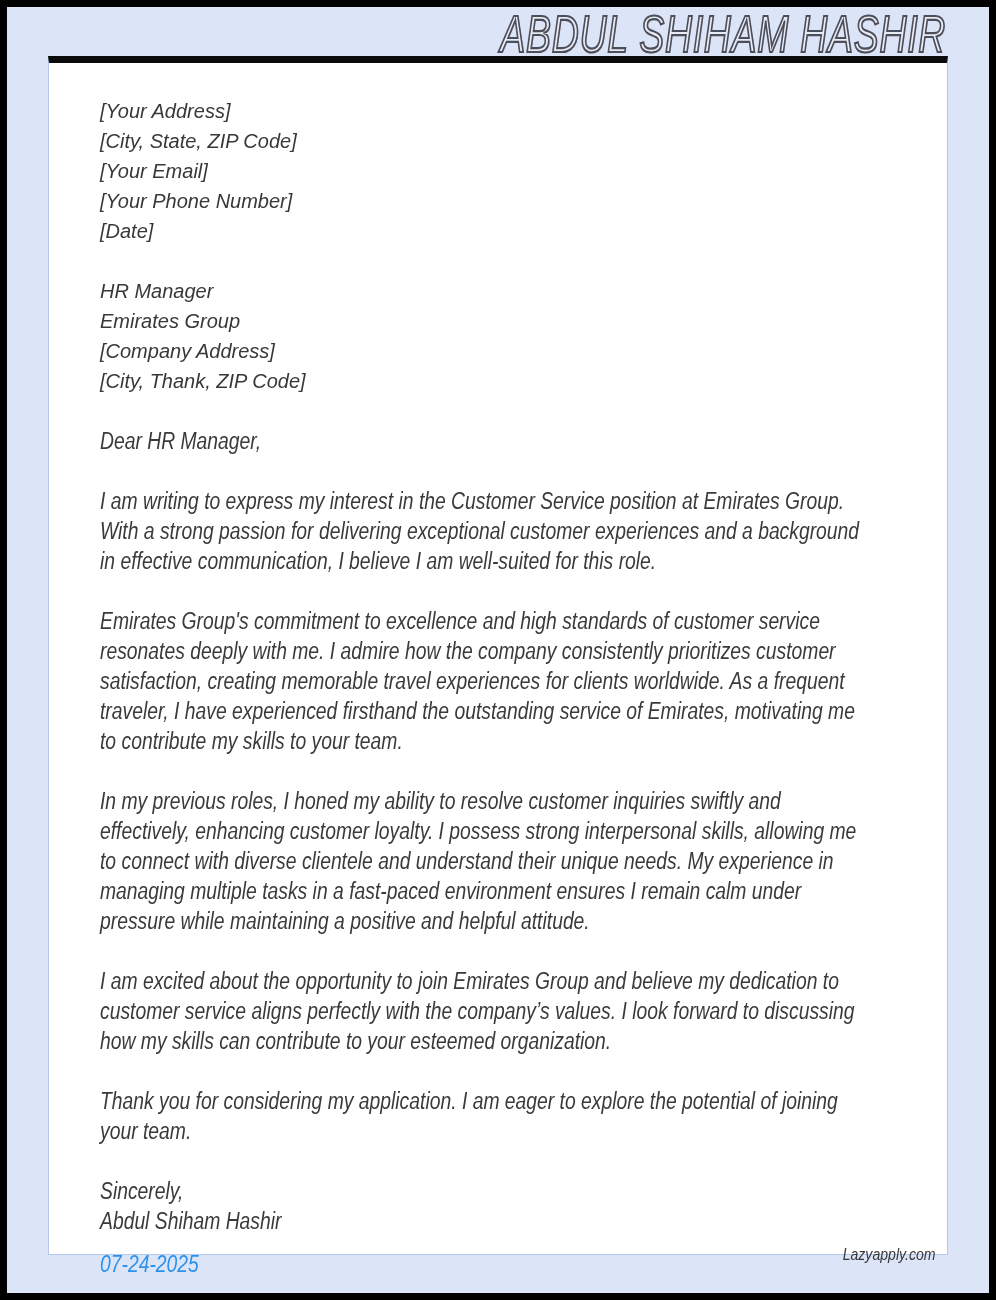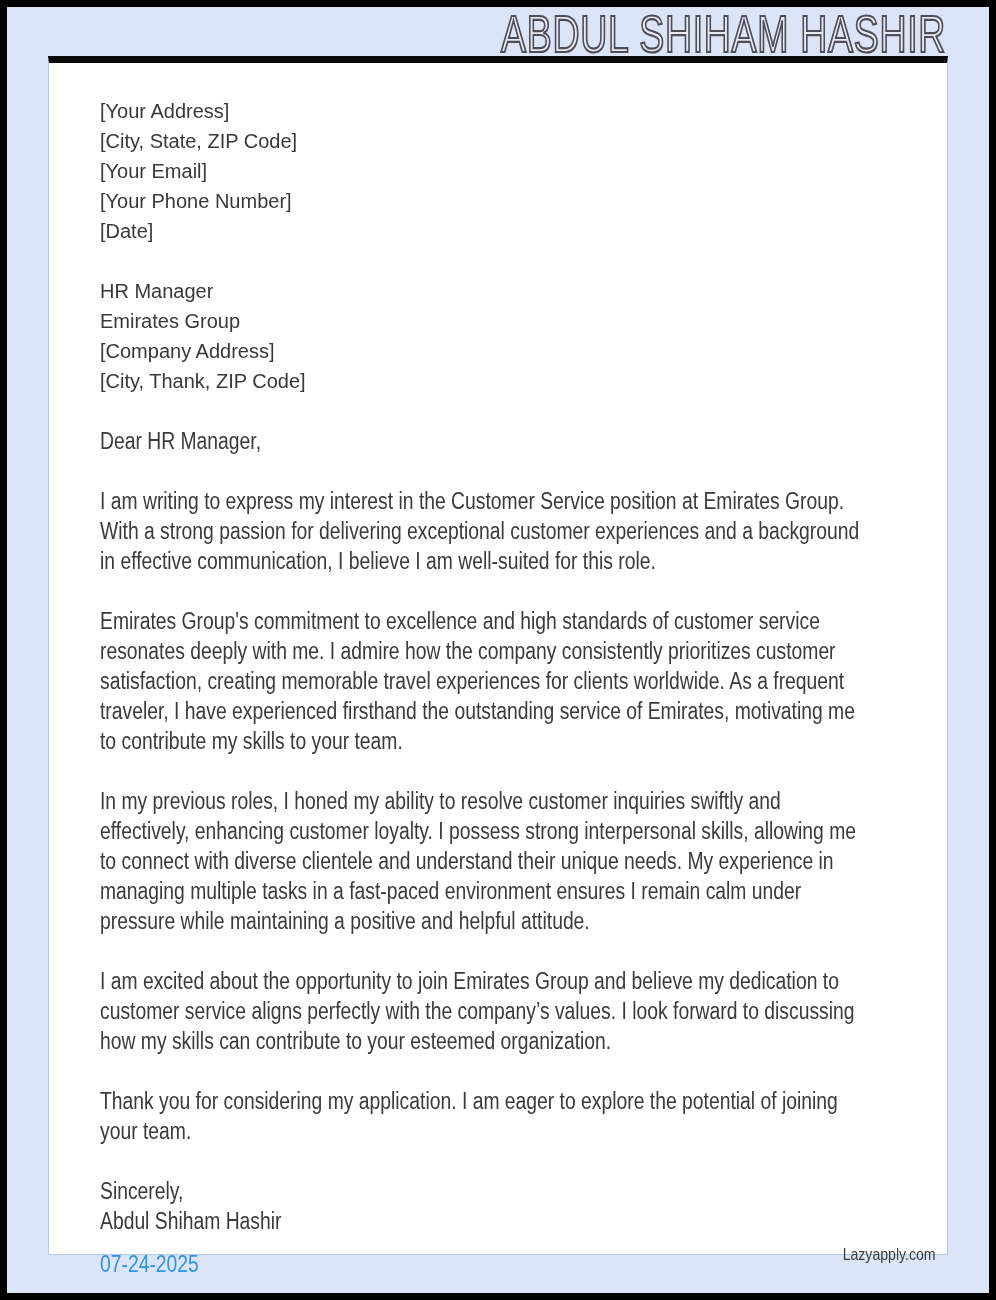--- a/index.html
+++ b/index.html
@@ -6,20 +6,21 @@
 
   .canvas {
     position: relative;
     width: 996px;
     height: 1300px;
     box-sizing: border-box;
     border: 7px solid #000000;
     background: #dce5f8;
     overflow: hidden;
     font-family: "Liberation Sans", sans-serif;
+    font-style: italic;
   }
 
   
   .header-name {
     position: absolute;
     top: 2px;
     right: 43px;
     height: 50px;
     line-height: 50px;
     font-size: 52px;

